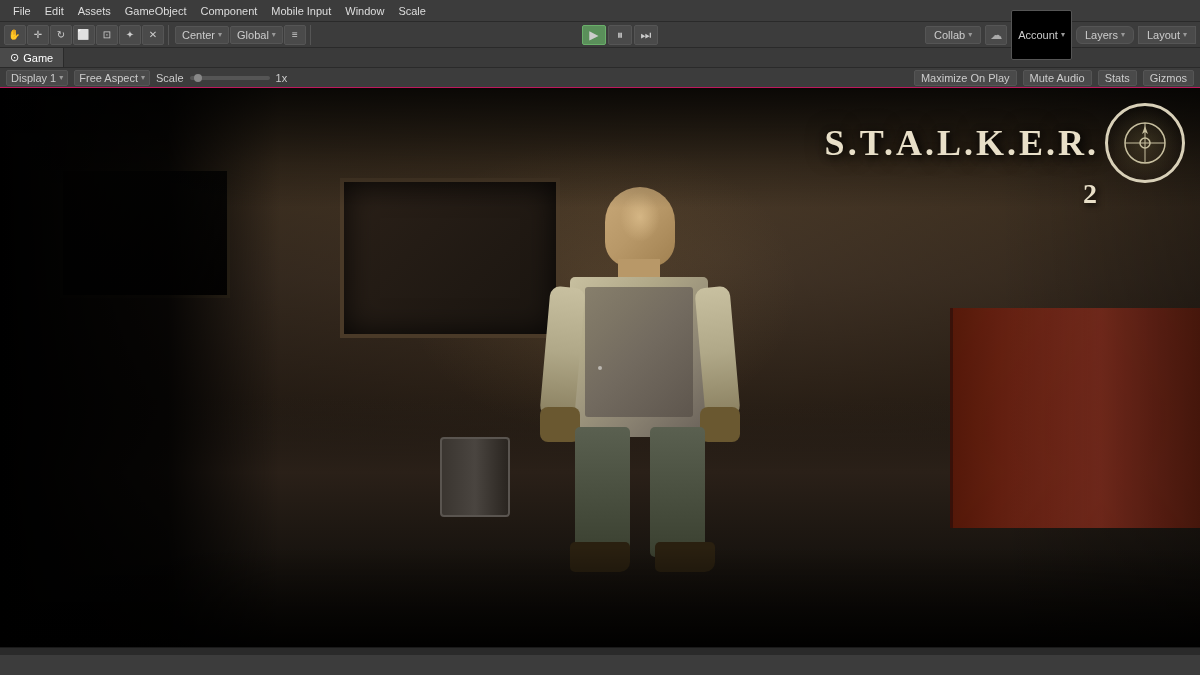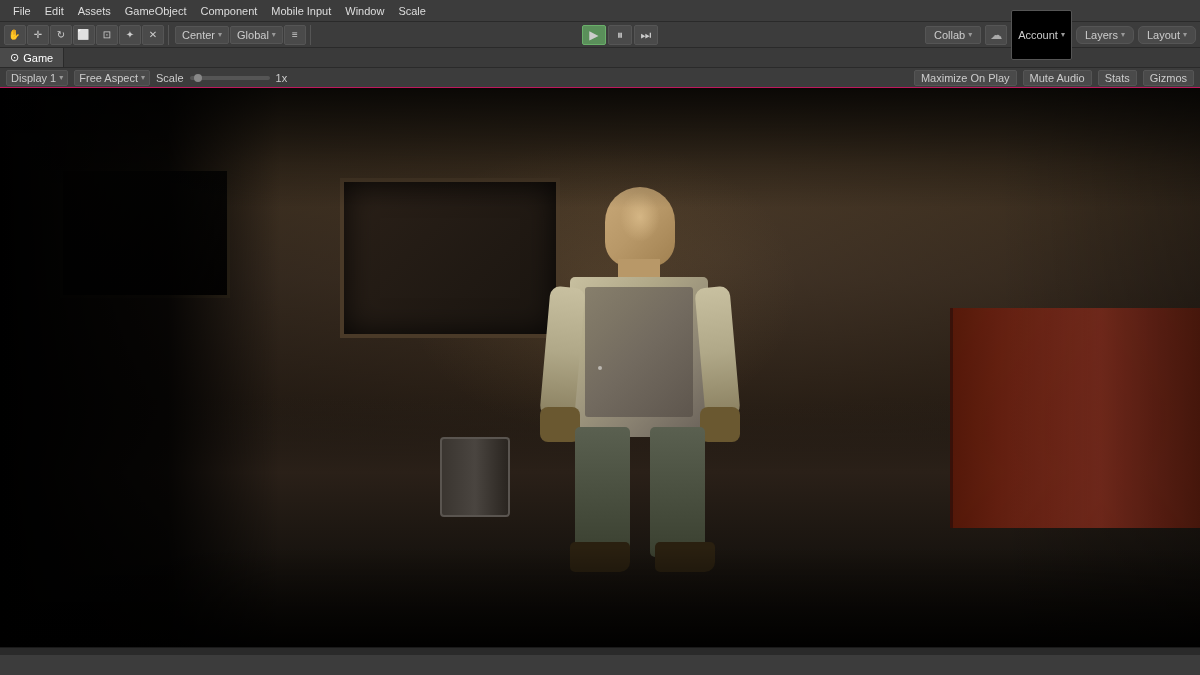--- a/index.html
+++ b/index.html
@@ -153,21 +153,21 @@
       color: #ccc;
       font-size: 11px;
     }
     .layout-btn {
       display: flex;
       align-items: center;
       gap: 3px;
       padding: 2px 8px;
       background: #4a4a4a;
       border: 1px solid #555;
-      border-radius: 5px;
+      border-radius: 0;
       cursor: pointer;
       color: #ccc;
       font-size: 11px;
     }
 
     
     #game-tabs {
       height: 20px;
       background: #3a3a3a;
       display: flex;
@@ -660,15 +660,30 @@
     <div class="char-right-boot"></div>
   </div>
 
   <div class="left-shadow"></div>
   <div class="right-shadow"></div>
   <div class="top-shadow"></div>
   <div class="bottom-shadow"></div>
 
   <div class="center-dot"></div>
 
+  <div style="position:absolute; top:15px; right:15px; text-align:right;">
+    <div style="display:flex; align-items:center; gap:6px; justify-content:flex-end;">
+      <div style="font-family:'Times New Roman',serif; font-size:36px; font-weight:900; color:#e8dfc8; text-shadow:2px 2px 8px rgba(0,0,0,0.9), 0 0 20px rgba(0,0,0,0.7); letter-spacing:3px;">S.T.A.L.K.E.R.</div>
+      <div style="width:80px; height:80px; border:3px solid #d8d0b8; border-radius:50%; display:flex; align-items:center; justify-content:center; background:radial-gradient(circle, rgba(180,160,100,0.2) 0%, transparent 70%);">
+        <svg width="50" height="50" viewBox="0 0 50 50">
+          <circle cx="25" cy="25" r="20" fill="none" stroke="#c8c0a0" stroke-width="1.5"></circle>
+          <line x1="25" y1="5" x2="25" y2="45" stroke="#c8c0a0" stroke-width="1"></line>
+          <line x1="5" y1="25" x2="45" y2="25" stroke="#c8c0a0" stroke-width="1"></line>
+          <circle cx="25" cy="25" r="5" fill="none" stroke="#c8c0a0" stroke-width="1.5"></circle>
+          <polygon points="25,8 28,16 25,14 22,16" fill="#c8c0a0"></polygon>
+        </svg>
+      </div>
+    </div>
+    <div style="font-family:'Times New Roman',serif; font-size:28px; font-weight:900; color:#e8dfc8; text-shadow:2px 2px 6px rgba(0,0,0,0.9); margin-top:-5px; text-align:right; padding-right:88px;">2</div>
+  </div>
 </div>
 
 <div id="bottom-bar"></div>
 
 </body></html>

